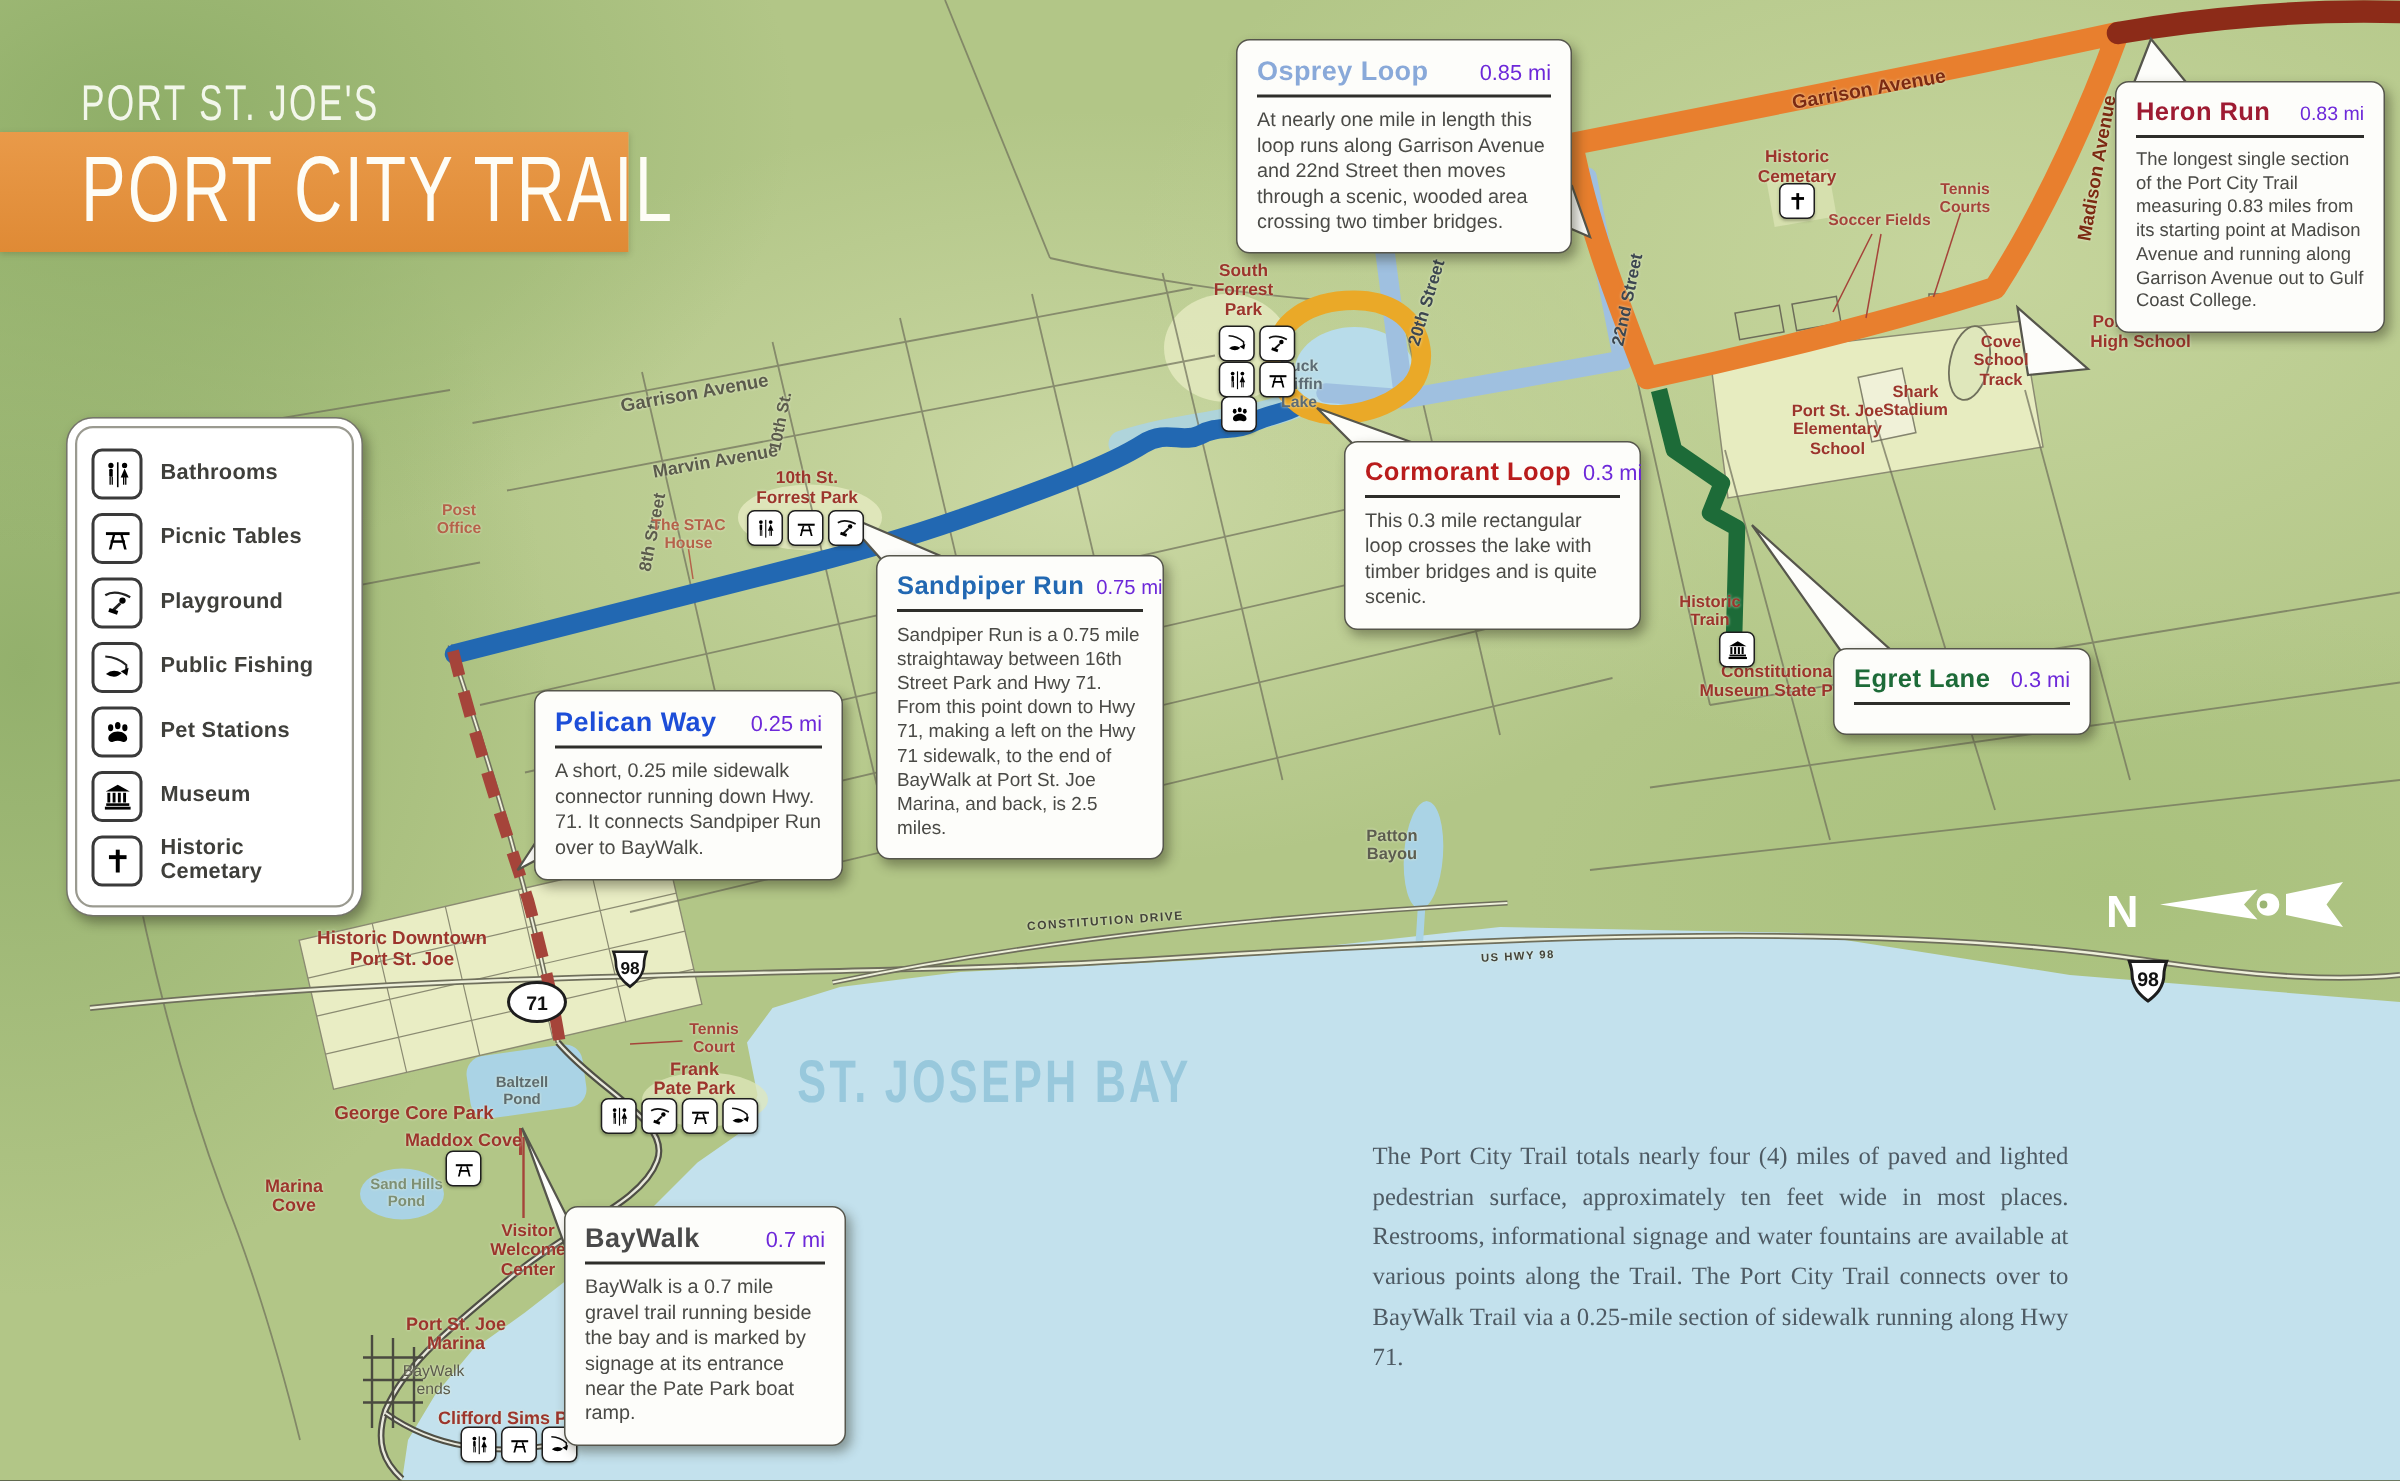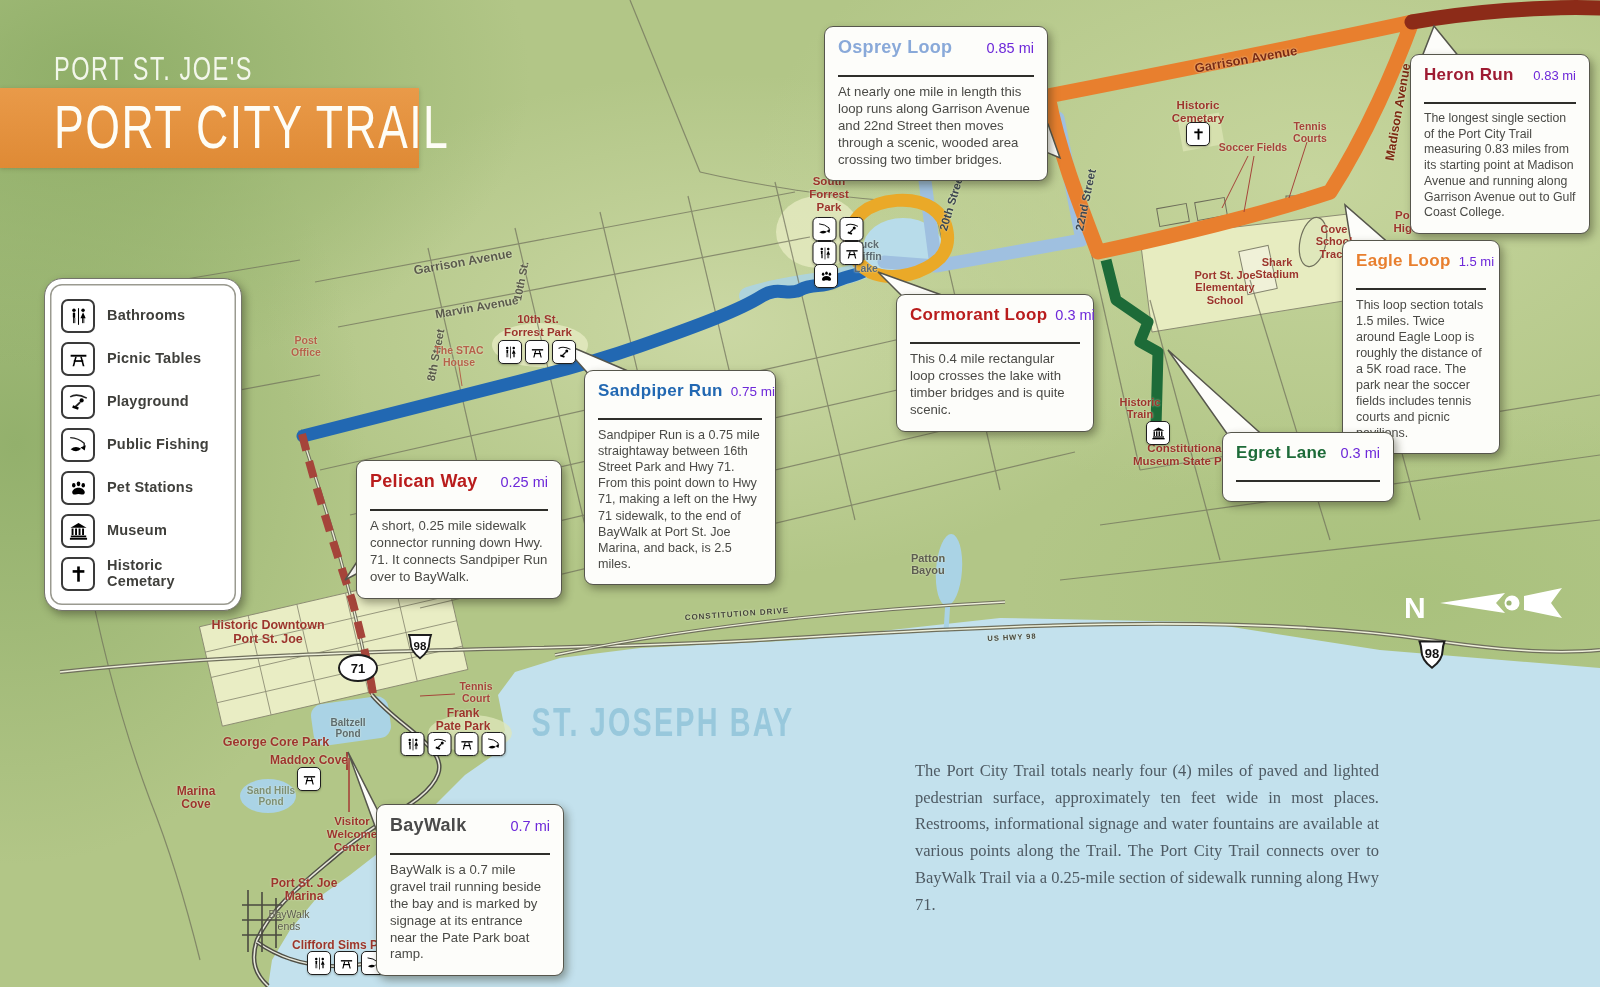--- a/index.html
+++ b/index.html
@@ -26,21 +26,21 @@
     box-shadow:inset 0 0 0 5px #fff, inset 0 0 0 6.5px #9a9a90, 3px 4px 8px rgba(30,30,18,.4);}
   .legend .item{display:flex;align-items:center;gap:12px;margin-bottom:9px;}
   .licon{flex:0 0 auto;width:30px;height:30px;background:#fff;border:2px solid #3a3a3a;border-radius:7px;
     display:flex;align-items:center;justify-content:center;color:#222;}
   .licon svg{width:21px;height:21px;}
   .legend .lab{font-weight:bold;font-size:14.5px;color:#3f3f3b;line-height:1.1;letter-spacing:.2px;white-space:pre-line;}
   
   .co{position:absolute;background:#fdfdfa;border:1.6px solid #56564c;border-radius:9px;
     padding:10px 13px 12px;box-shadow:3px 4px 8px rgba(40,40,22,.42);}
   .co .hd{display:flex;justify-content:space-between;align-items:baseline;gap:8px;
-    border-bottom:2.5px solid #2e2e2a;padding-bottom:17px;margin-bottom:7px;}
+    border-bottom:2.5px solid #2e2e2a;padding-bottom:5px;margin-bottom:7px;}
   .co .nm{font-weight:bold;font-size:18px;letter-spacing:.3px;white-space:nowrap;}
   .co .mi{font-size:14.5px;color:#6d28d9;white-space:nowrap;}
   .co .bd{font-family:Liberation Sans, sans-serif;font-size:13.2px;line-height:1.28;color:#4a4a46;}
   
   .lbl{position:absolute;transform:translate(-50%,-50%);font-weight:bold;font-size:11.5px;line-height:1.12;
     color:#9c352c;text-align:center;white-space:pre-line;text-shadow:0 0 2px rgba(240,244,220,.85);}
   .lbl.gray{color:#5b5b4c;font-weight:bold;}
   .lbl.street{color:#3c4650;}
   .lbl.lt{color:#b5624a;font-weight:bold;font-size:10.5px;}
   .lbl.rlt{color:#a5443a;font-weight:bold;font-size:10.5px;}
@@ -502,50 +502,43 @@
       </div>
     <div class="bd">At nearly one mile in length this loop runs along Garrison Avenue and 22nd Street then moves through a scenic, wooded area crossing two timber bridges.</div>
   </div>
   <div class="co" style="left:1410px;top:54px;width:152px">
     <div class="hd">
         <span class="nm" style="font-size: 17px; color: rgb(158, 27, 50);">Heron Run</span>
         <span class="mi" style="font-size:13px">0.83 mi</span>
       </div>
     <div class="bd" style="font-size:12.3px">The longest single section of the Port City Trail measuring 0.83 miles from its starting point at Madison Avenue and running along Garrison Avenue out to Gulf Coast College.</div>
   </div>
-  <div class="co" style="left:1342px;top:240px;width:130px">
-    <div class="hd">
-        <span class="nm" style="font-size: 17px; color: rgb(232, 127, 46);">Eagle Loop</span>
-        <span class="mi" style="font-size:13px">1.5 mi</span>
-      </div>
-    <div class="bd" style="font-size:12.5px">This loop section totals 1.5 miles. Twice around Eagle Loop is roughly the distance of a 5K road race. The park near the soccer fields includes tennis courts and picnic pavilions.</div>
-  </div>
   <div class="co" style="left:896px;top:294px;width:170px">
     <div class="hd">
         <span class="nm" style="font-size: 17px; color: #b91c1c;">Cormorant Loop</span>
         <span class="mi">0.3 mi</span>
       </div>
-    <div class="bd">This 0.4 mile rectangular loop crosses the lake with timber bridges and is quite scenic.</div>
+    <div class="bd">This 0.3 mile rectangular loop crosses the lake with timber bridges and is quite scenic.</div>
   </div>
   <div class="co" style="left:584px;top:370px;width:164px">
     <div class="hd">
         <span class="nm" style="font-size: 17px; color: rgb(34, 104, 178);">Sandpiper Run</span>
         <span class="mi" style="font-size:13.5px">0.75 mi</span>
       </div>
     <div class="bd" style="font-size:12.6px">Sandpiper Run is a 0.75 mile straightaway between 16th Street Park and Hwy 71. From this point down to Hwy 71, making a left on the Hwy 71 sidewalk, to the end of BayWalk at Port St. Joe Marina, and back, is 2.5 miles.</div>
   </div>
   <div class="co" style="left:1222px;top:432px;width:144px">
     <div class="hd">
         <span class="nm" style="font-size: 17px; color: rgb(29, 107, 56);">Egret Lane</span>
         <span class="mi">0.3 mi</span>
       </div>
   </div>
   <div class="co" style="left:356px;top:460px;width:178px">
     <div class="hd">
-        <span class="nm" style="color: #b91c1c;">Pelican Way</span>
+        <span class="nm" style="color: #1d4ed8;">Pelican Way</span>
         <span class="mi">0.25 mi</span>
       </div>
     <div class="bd">A short, 0.25 mile sidewalk connector running down Hwy. 71. It connects Sandpiper Run over to BayWalk.</div>
   </div>
   <div class="co" style="left:376px;top:804px;width:160px">
     <div class="hd">
         <span class="nm" style="color: rgb(74, 74, 74);">BayWalk</span>
         <span class="mi">0.7 mi</span>
       </div>
     <div class="bd">BayWalk is a 0.7 mile gravel trail running beside the bay and is marked by signage at its entrance near the Pate Park boat ramp.</div>

